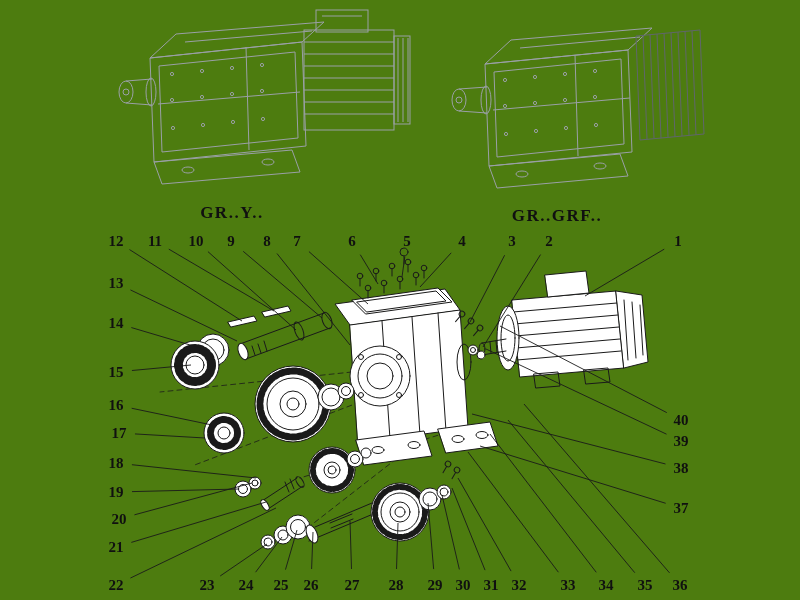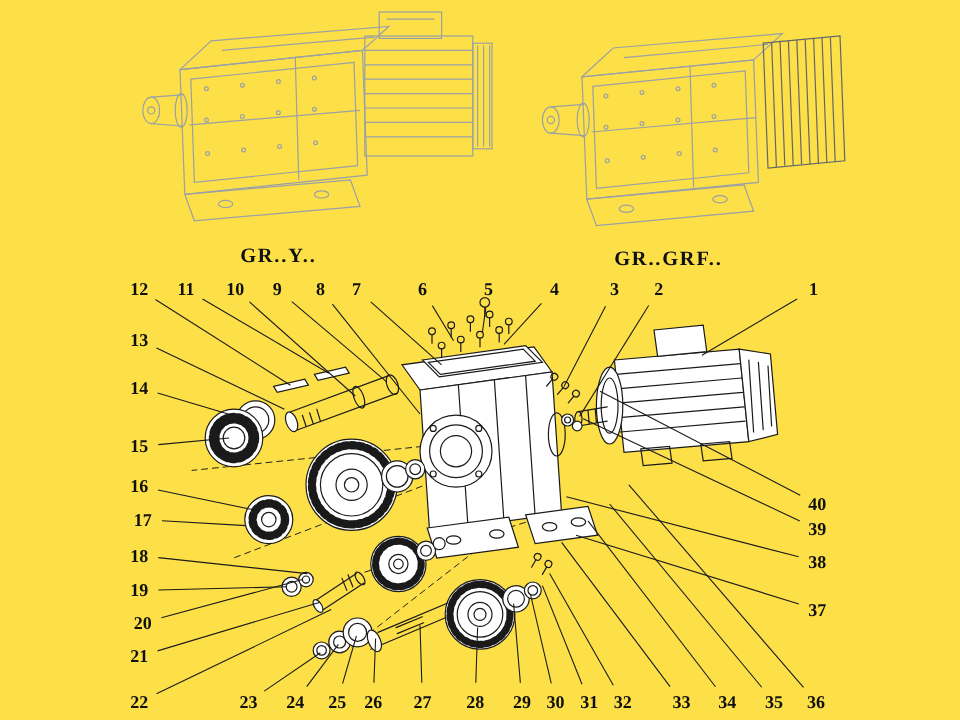--- a/index.html
+++ b/index.html
@@ -1,16 +1,16 @@
 <!DOCTYPE html>
 <html style="--ink: #1a1a1a; --faded: #9aa0a6;"><head>
 <meta charset="utf-8">
 <style>
   html,body{margin:0;padding:0;background:#ffffff;}
-  .stage{position:relative;width:800px;height:600px;background:#fde047;overflow:hidden;
+  .stage{position:relative;width:800px;height:600px;background:#4d7c0f;overflow:hidden;
          font-family:"Liberation Serif",serif;}
   svg{display:block;}
   .ink{stroke:var(--ink,#1a1a1a);fill:none;stroke-width:1;stroke-linecap:round;}
   .faded{stroke:var(--faded,#9aa0a6);fill:none;stroke-width:1;}
   .semi{stroke:#60666b;}
   .rollers{stroke-dasharray:3,3.2;}
   .dash{stroke-dasharray:5,4;stroke-width:0.8;}
   .leader{stroke:var(--ink,#1a1a1a);stroke-width:0.9;fill:none;}
   .callout{font:bold 15px "Liberation Serif",serif;fill:#101010;stroke:none;text-anchor:middle;}
   .model-title{font:bold 17px "Liberation Serif",serif;fill:#101010;stroke:none;

